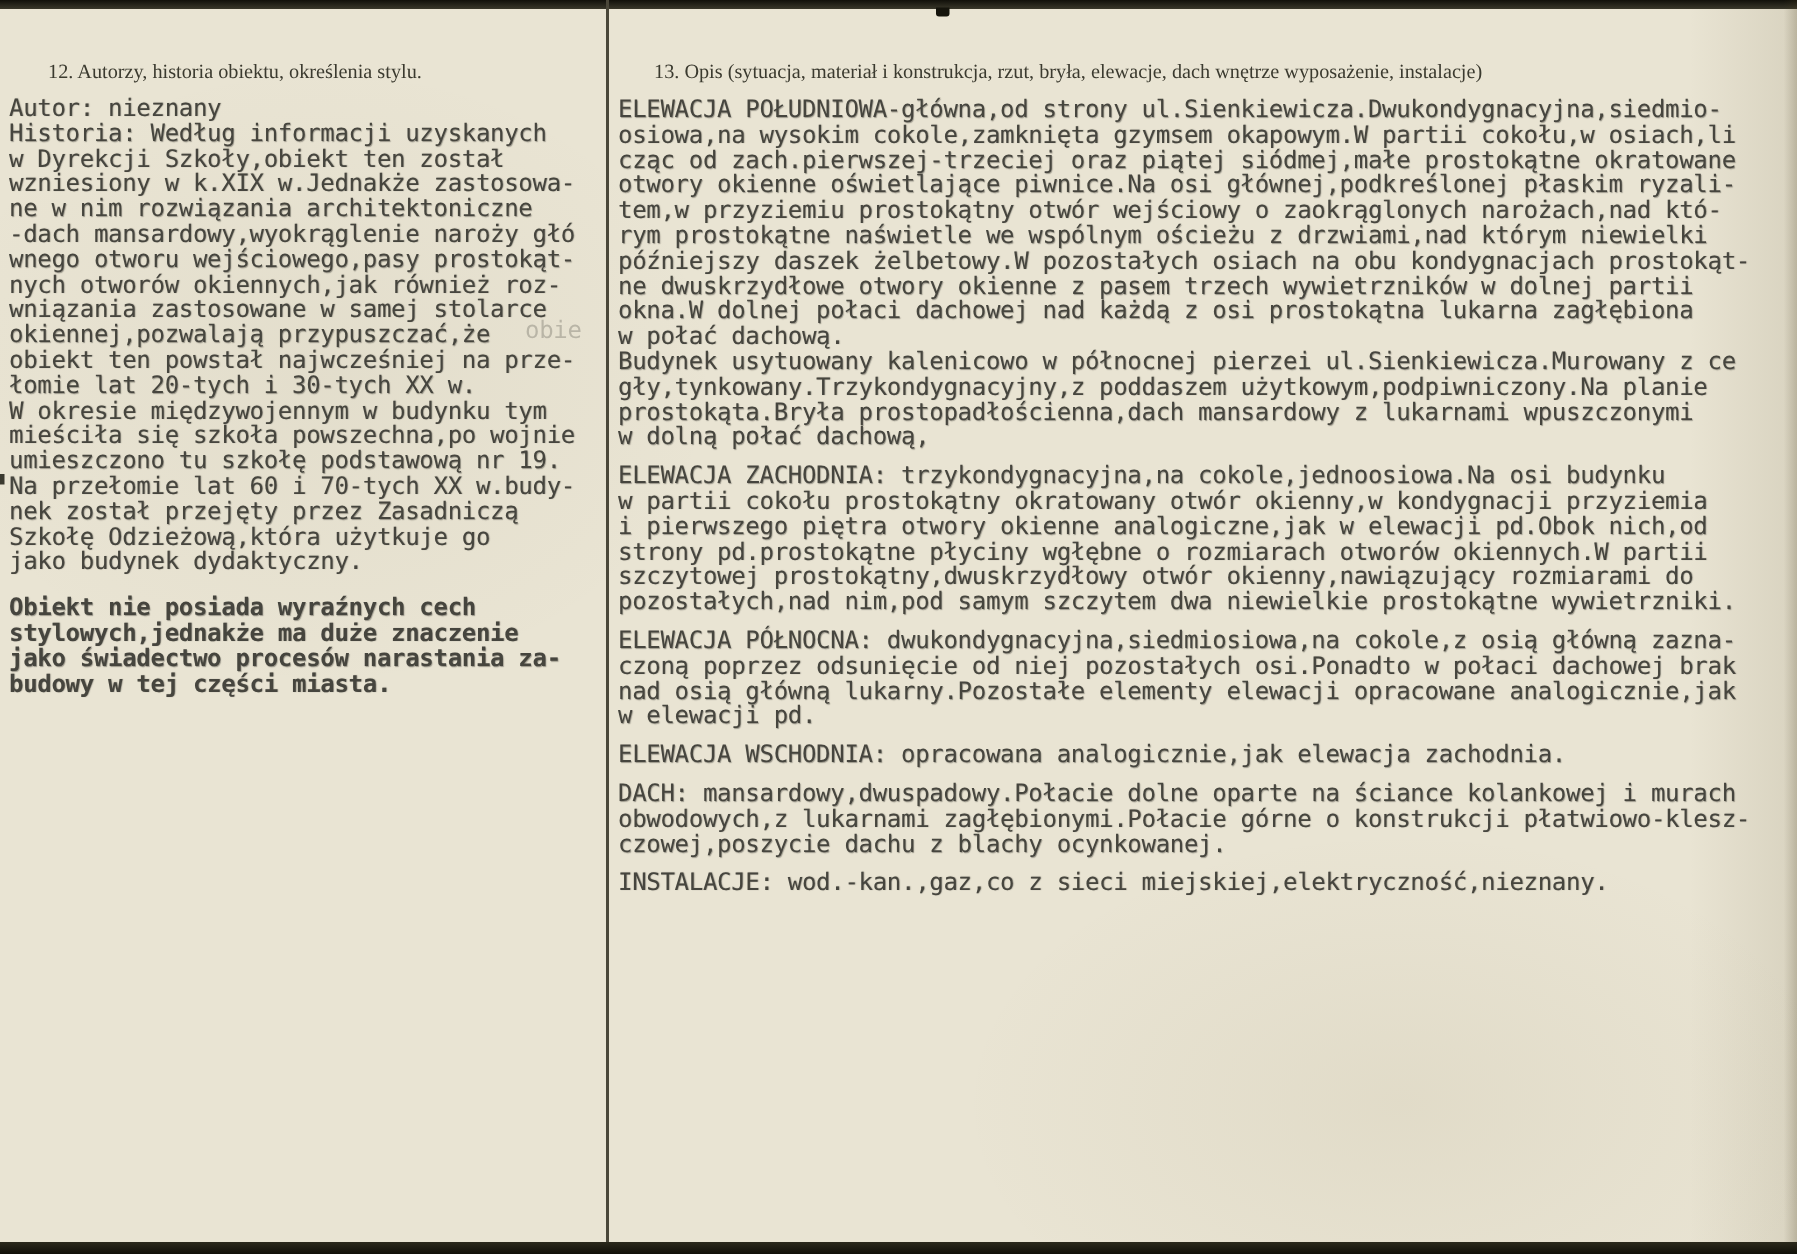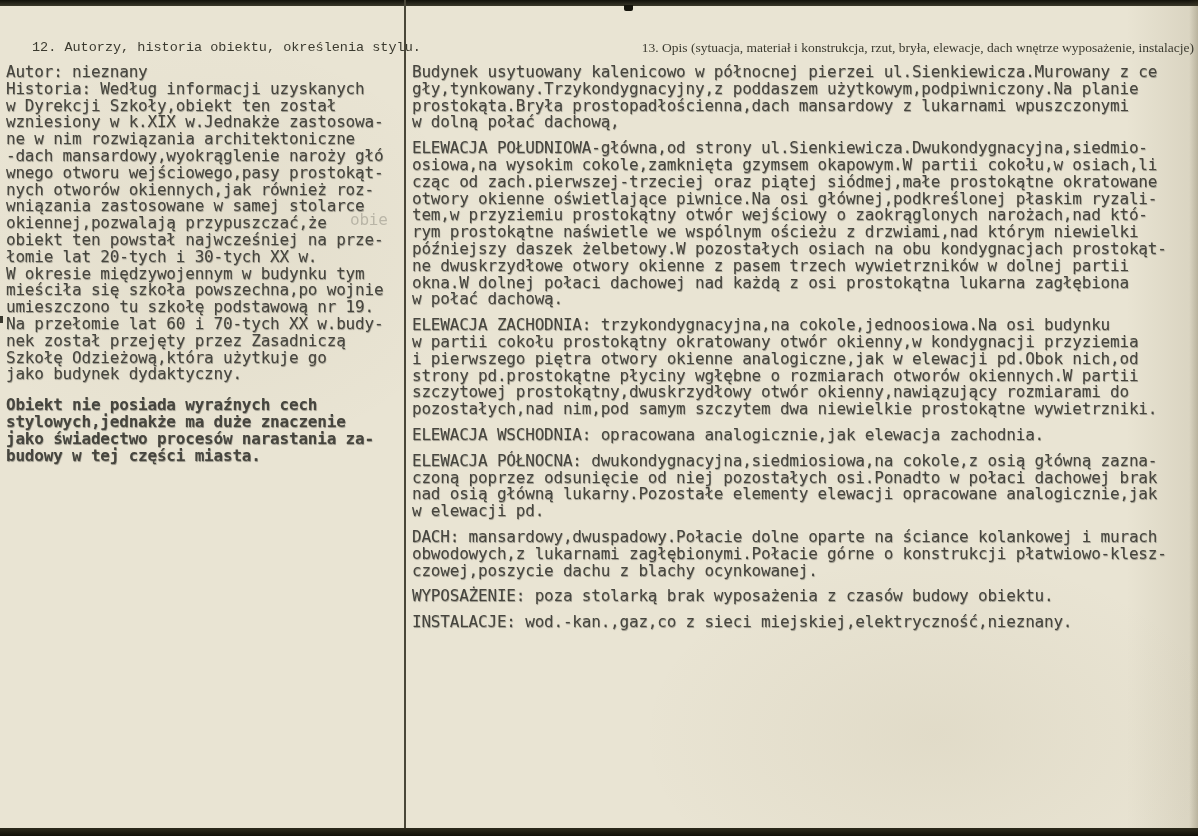--- a/index.html
+++ b/index.html
@@ -46,22 +46,22 @@
   .col { position: absolute; top: 40px; }
   .col-left  { left: 6px;  width: 397px; }
   .col-right { left: 412px; width: 782px; }
   .col-header {
     font-family: "Liberation Serif", "DejaVu Serif", serif;
     font-size: 13.5px; line-height: 16px;
     color: #3b3a2f;
     margin-bottom: 8px;
     white-space: nowrap;
   }
-  .col-left  .col-header { padding-left: 26px; font-family: Liberation Mono, monospace; }
-  .col-right .col-header { padding-left: 24px; text-align: right; }
+  .col-left  .col-header { padding-left: 26px; }
+  .col-right .col-header { padding-left: 24px; }
   
   .tw {
     font-family: "DejaVu Sans Mono", monospace;
     font-size: 16px;
     line-height: 16.8px;
     letter-spacing: -0.2px;
     color: #46453e;
     white-space: pre-wrap;
     text-shadow: 0.5px 0.5px 0.7px rgba(60,58,50,0.45);
   }
@@ -109,47 +109,46 @@
 jako budynek dydaktyczny.</div>
     <div class="tw para-gap">Obiekt nie posiada wyraźnych cech
 stylowych,jednakże ma duże znaczenie
 jako świadectwo procesów narastania za-
 budowy w tej części miasta.</div>
     <span class="tw erased">obie</span>
   </section>
 
   <section class="col col-right">
     <div class="col-header">13. Opis (sytuacja, materiał i konstrukcja, rzut, bryła, elewacje, dach wnętrze wyposażenie, instalacje)</div>
-    <div class="tw sec first">Budynek usytuowany kalenicowo w północnej pierzei ul.Sienkiewicza.Murowany z ce
-gły,tynkowany.Trzykondygnacyjny,z poddaszem użytkowym,podpiwniczony.Na planie
-prostokąta.Bryła prostopadłościenna,dach mansardowy z lukarnami wpuszczonymi
-w dolną połać dachową,</div>
     <div class="tw sec">ELEWACJA POŁUDNIOWA-główna,od strony ul.Sienkiewicza.Dwukondygnacyjna,siedmio-
 osiowa,na wysokim cokole,zamknięta gzymsem okapowym.W partii cokołu,w osiach,li
 cząc od zach.pierwszej-trzeciej oraz piątej siódmej,małe prostokątne okratowane
 otwory okienne oświetlające piwnice.Na osi głównej,podkreślonej płaskim ryzali-
 tem,w przyziemiu prostokątny otwór wejściowy o zaokrąglonych narożach,nad któ-
 rym prostokątne naświetle we wspólnym ościeżu z drzwiami,nad którym niewielki
 późniejszy daszek żelbetowy.W pozostałych osiach na obu kondygnacjach prostokąt-
 ne dwuskrzydłowe otwory okienne z pasem trzech wywietrzników w dolnej partii
 okna.W dolnej połaci dachowej nad każdą z osi prostokątna lukarna zagłębiona
 w połać dachową.</div>
+    <div class="tw sec first">Budynek usytuowany kalenicowo w północnej pierzei ul.Sienkiewicza.Murowany z ce
+gły,tynkowany.Trzykondygnacyjny,z poddaszem użytkowym,podpiwniczony.Na planie
+prostokąta.Bryła prostopadłościenna,dach mansardowy z lukarnami wpuszczonymi
+w dolną połać dachową,</div>
     <div class="tw sec">ELEWACJA ZACHODNIA: trzykondygnacyjna,na cokole,jednoosiowa.Na osi budynku
 w partii cokołu prostokątny okratowany otwór okienny,w kondygnacji przyziemia
 i pierwszego piętra otwory okienne analogiczne,jak w elewacji pd.Obok nich,od
 strony pd.prostokątne płyciny wgłębne o rozmiarach otworów okiennych.W partii
 szczytowej prostokątny,dwuskrzydłowy otwór okienny,nawiązujący rozmiarami do
 pozostałych,nad nim,pod samym szczytem dwa niewielkie prostokątne wywietrzniki.</div>
-    <div class="tw sec">ELEWACJA WSCHODNIA: opracowana analogicznie,jak elewacja zachodnia.</div>
     <div class="tw sec">ELEWACJA PÓŁNOCNA: dwukondygnacyjna,siedmiosiowa,na cokole,z osią główną zazna-
 czoną poprzez odsunięcie od niej pozostałych osi.Ponadto w połaci dachowej brak
 nad osią główną lukarny.Pozostałe elementy elewacji opracowane analogicznie,jak
 w elewacji pd.</div>
+    <div class="tw sec">ELEWACJA WSCHODNIA: opracowana analogicznie,jak elewacja zachodnia.</div>
     <div class="tw sec">DACH: mansardowy,dwuspadowy.Połacie dolne oparte na ściance kolankowej i murach
 obwodowych,z lukarnami zagłębionymi.Połacie górne o konstrukcji płatwiowo-klesz-
 czowej,poszycie dachu z blachy ocynkowanej.</div>
-    <div class="tw sec">WYPOSAŻENIE: poza stolarką brak wyposażenia z czasów budowy obiektu.</div>
     <div class="tw sec">INSTALACJE: wod.-kan.,gaz,co z sieci miejskiej,elektryczność,nieznany.</div>
   </section>
 
   <div class="bottom-edge"></div>
 
 </div>
 
 </body></html>

